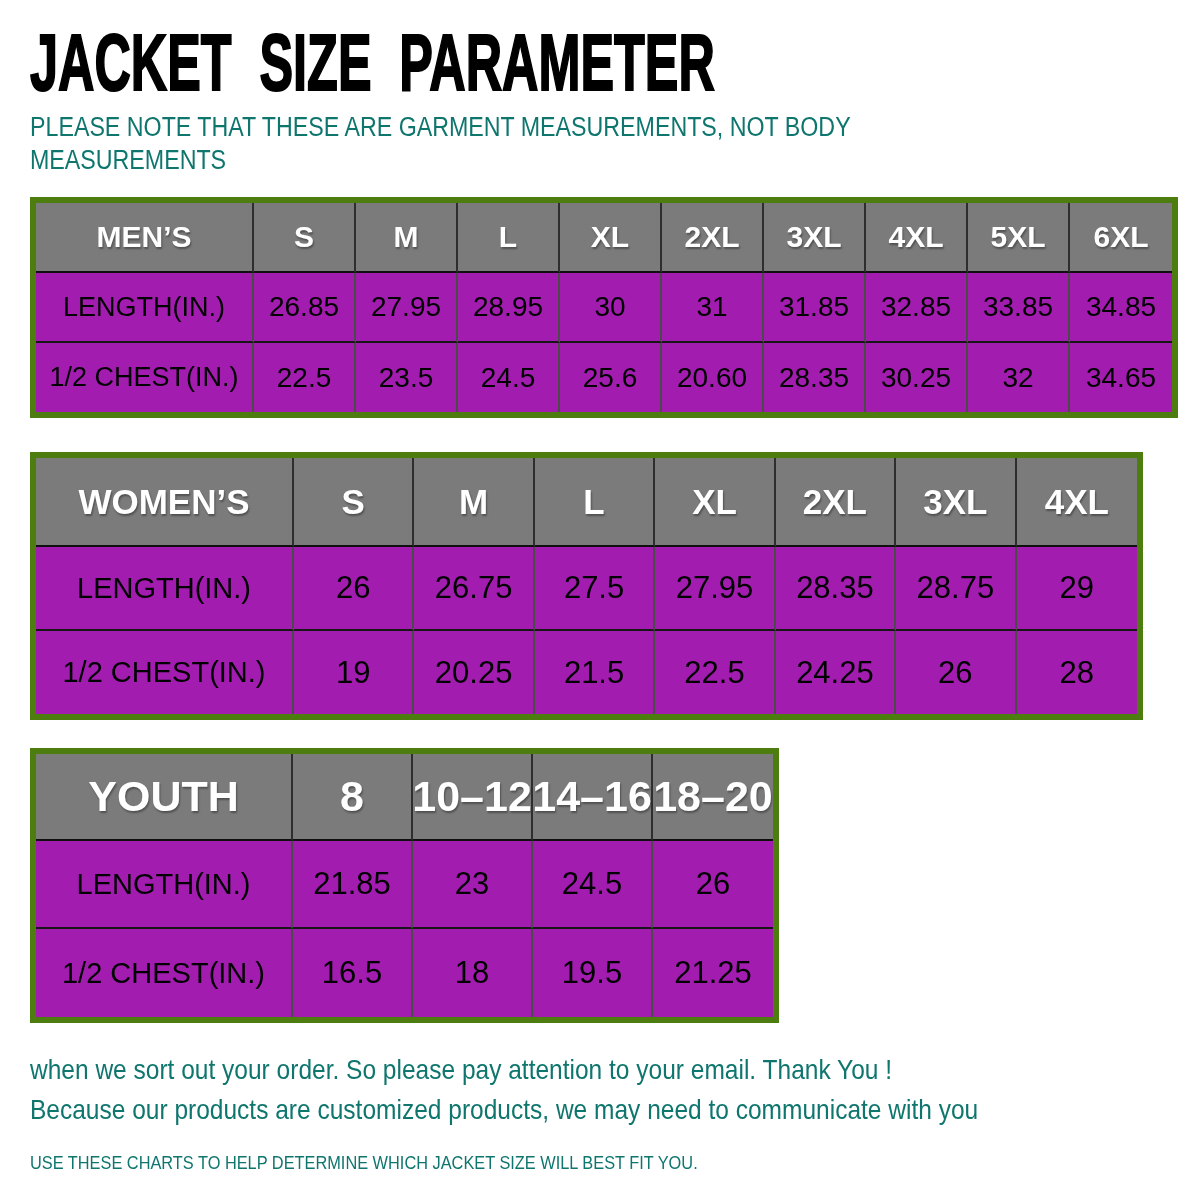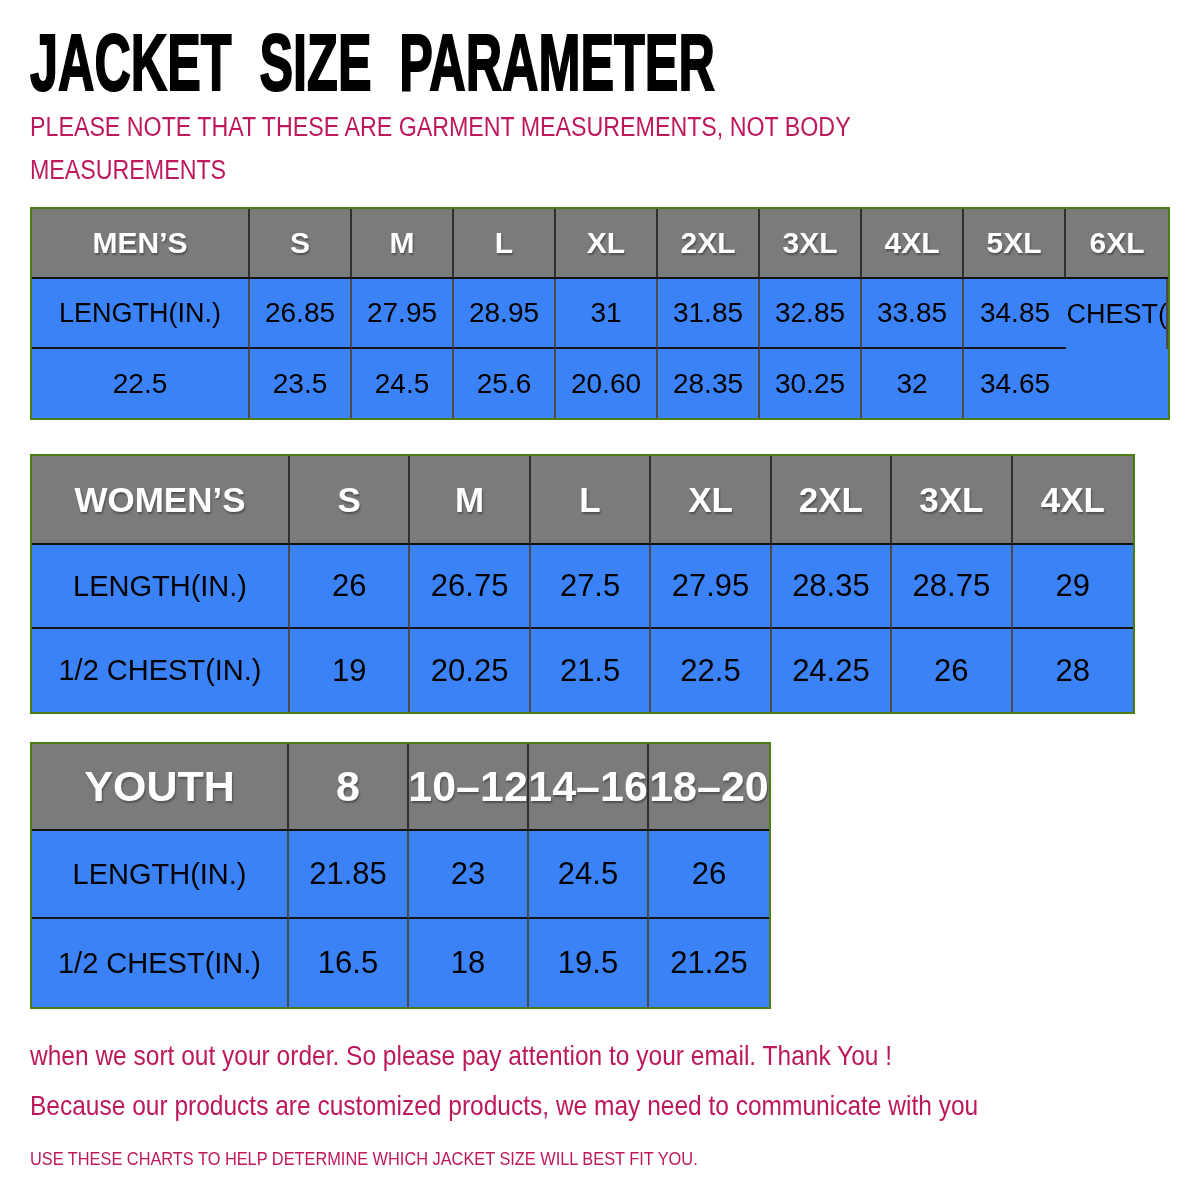--- a/index.html
+++ b/index.html
@@ -26,41 +26,40 @@
   }
   .title .squeeze {
     display: inline-block;
     transform: scaleX(0.63);
     transform-origin: 0 50%;
     -webkit-text-stroke: 2px #000;
   }
 
   
   .red-line {
-    color: #be185d;
+    color: #0f766e;
     font-size: 27px;
     line-height: 33px;
     white-space: nowrap;
-    margin-top: 10px;
   }
   .red-line .squeeze {
     display: inline-block;
     transform: scaleX(0.86);
     transform-origin: 0 50%;
   }
   .footer-para { margin-top: 26px; }
   .footer-para .red-line { font-size: 28.5px; line-height: 40px; }
   .footer-caps { margin-top: 17px; }
   .footer-caps .red-line { font-size: 19px; }
 
   
   .size-table {
     display: grid;
-    border: 2px solid #4d7c0f;
-    background: #3b82f6;
+    border: 6px solid #4d7c0f;
+    background: #a21caf;
     box-sizing: content-box;
   }
   .table-mens   { margin-top: 20px; width: 1136px; grid-template-columns: 218px repeat(9, 1fr); grid-template-rows: 70px 70px 69px; }
   .table-womens { margin-top: 34px; width: 1101px; grid-template-columns: 258px repeat(7, 1fr); grid-template-rows: 89px 84px 83px; }
   .table-youth  { margin-top: 28px; width: 737px;  grid-template-columns: 257px repeat(4, 1fr); grid-template-rows: 87px 88px 88px; }
 
   .cell {
     display: flex;
     align-items: center;
     justify-content: center;
@@ -110,20 +109,21 @@
         <div class="cell hdr">XL</div>
         <div class="cell hdr">2XL</div>
         <div class="cell hdr">3XL</div>
         <div class="cell hdr">4XL</div>
         <div class="cell hdr">5XL</div>
         <div class="cell hdr last-col">6XL</div>
         <div class="cell label first-col">LENGTH(IN.)</div>
         <div class="cell value">26.85</div>
         <div class="cell value">27.95</div>
         <div class="cell value">28.95</div>
+        <div class="cell value">30</div>
         <div class="cell value">31</div>
         <div class="cell value">31.85</div>
         <div class="cell value">32.85</div>
         <div class="cell value">33.85</div>
         <div class="cell value last-col">34.85</div>
         <div class="cell label first-col last-row">1/2 CHEST(IN.)</div>
         <div class="cell value last-row">22.5</div>
         <div class="cell value last-row">23.5</div>
         <div class="cell value last-row">24.5</div>
         <div class="cell value last-row">25.6</div>

